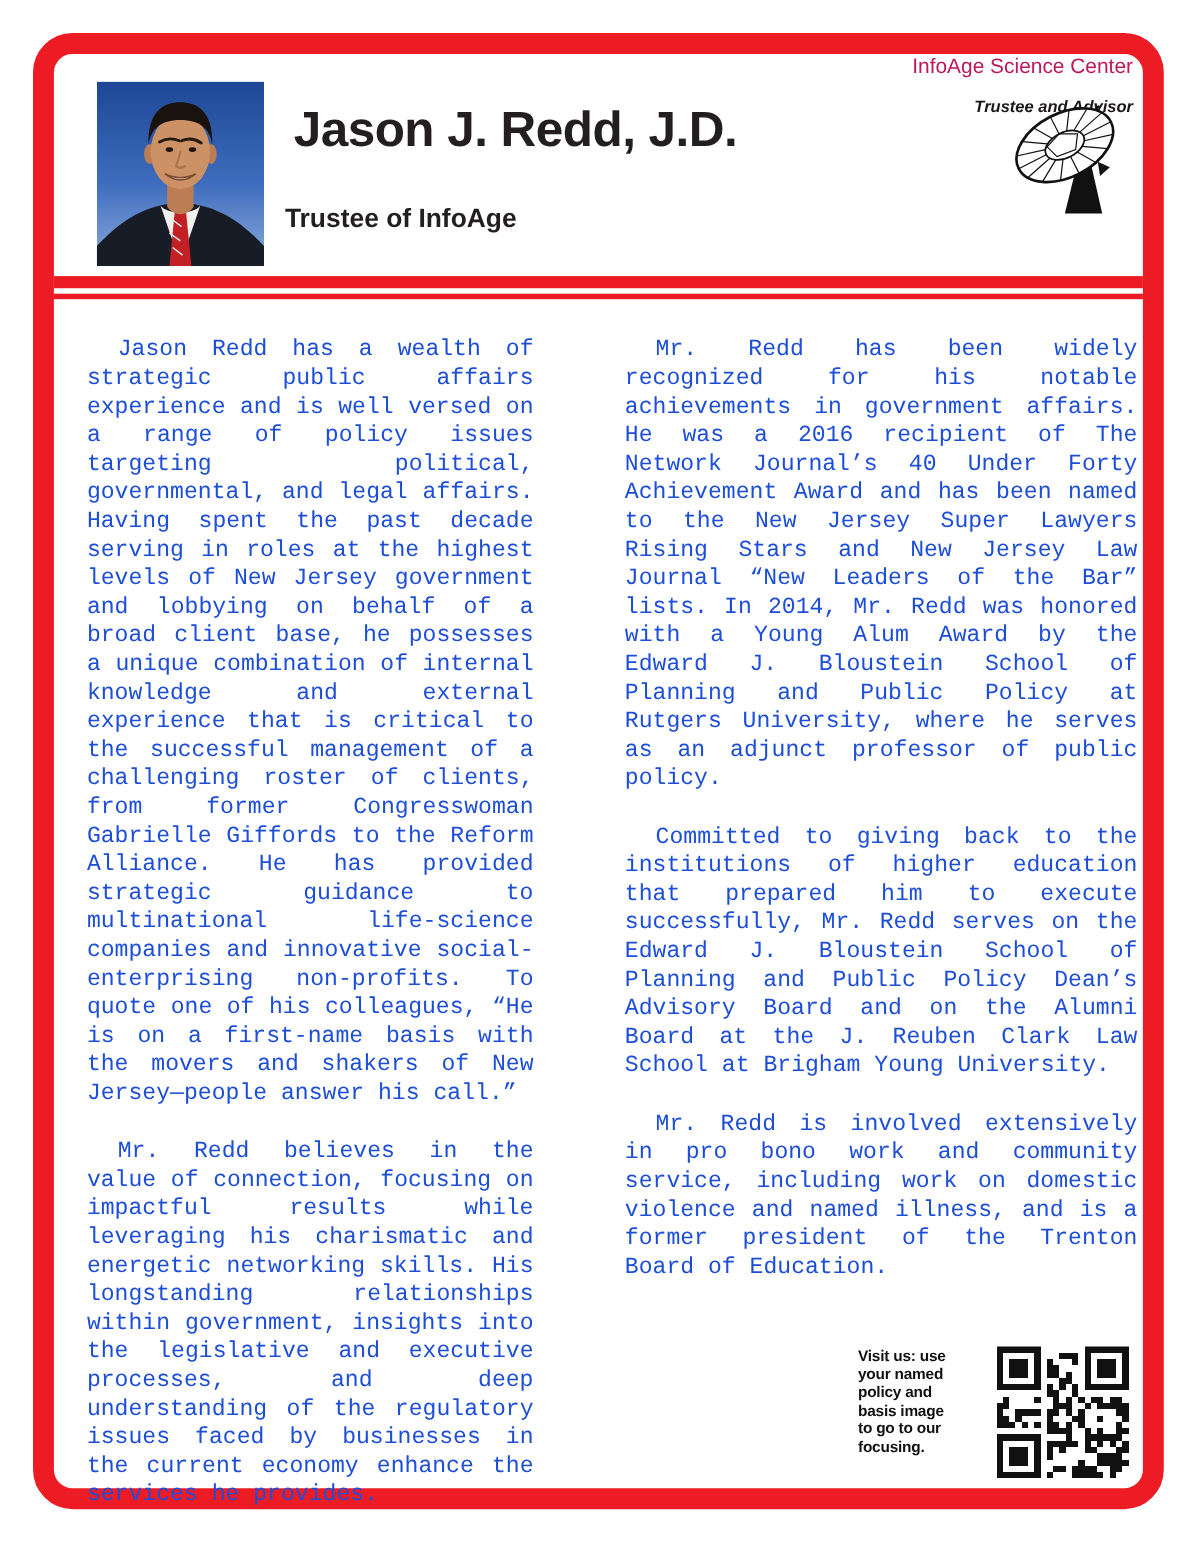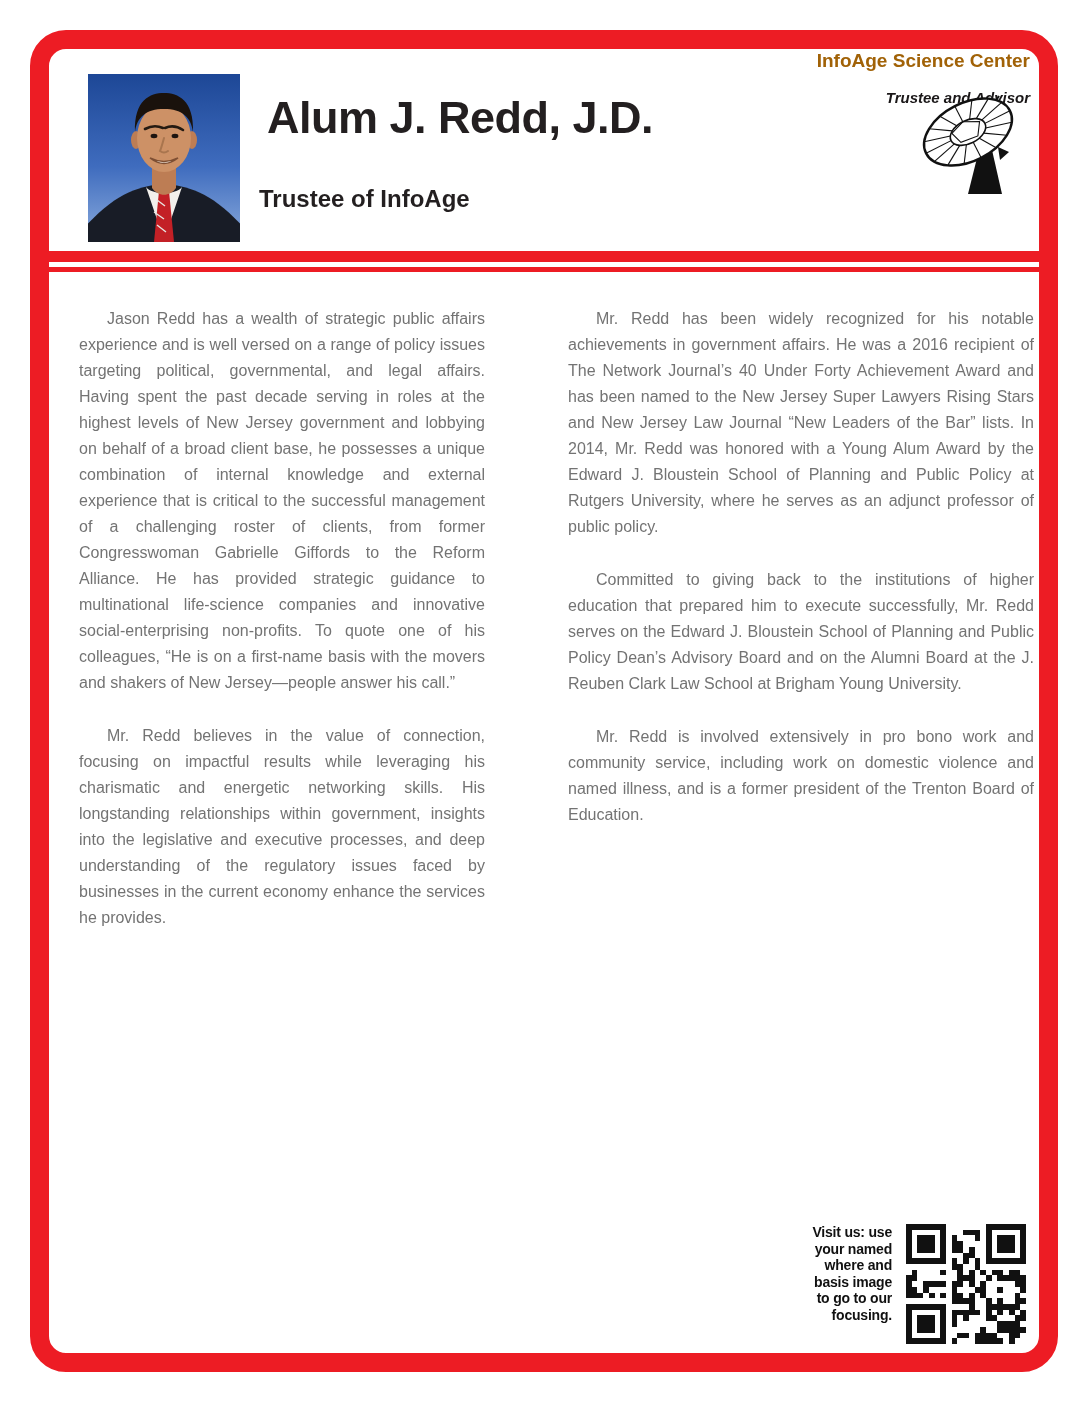--- a/index.html
+++ b/index.html
@@ -20,37 +20,37 @@
 
   .page-title{
     position:absolute;left:267px;top:92px;font-size:45px;font-weight:800;
     letter-spacing:-0.5px;color:#231f20;white-space:nowrap;
   }
   .page-subtitle{
     position:absolute;left:259px;top:185px;font-size:24px;font-weight:800;color:#231f20;white-space:nowrap;
   }
 
   .org-block{position:absolute;right:58px;top:50px;text-align:right;}
-  .org-name{font-size:19px;font-weight:700;color:#a16207;white-space:nowrap;}
+  .org-name{font-size:19px;font-weight:400;color:#be185d;white-space:nowrap;}
   .org-role{font-size:15px;font-weight:600;font-style:italic;color:#1a1718;margin-top:17px;}
 
   .dish{position:absolute;left:912px;top:90px;width:112px;height:114px;}
   .dish svg{display:block;width:100%;height:100%;}
 
   .col{
     position:absolute;top:306px;
-    font-family:Liberation Sans, sans-serif;font-size:16px;line-height:26px;color:#737373;
+    font-family:Liberation Mono, monospace;font-size:21px;line-height:26px;color:#1d4ed8;
     text-align:justify;hyphens:auto;-webkit-hyphens:auto;
   }
   .col-1{left:79px;width:406px;}
   .col-2{left:540px;width:466px;margin-left:28px;}
   .col p{margin:0 0 27px 0;text-indent:28px;}
 
   .footer-note{
-    position:absolute;right:196px;top:1224px;width:112px;text-align:right;
+    position:absolute;right:196px;top:1224px;width:112px;text-align:left;
     font-size:14px;line-height:16.5px;font-weight:700;letter-spacing:-0.2px;color:#111;
   }
   .qr{position:absolute;left:905px;top:1224px;width:122px;height:120px;}
   .qr svg{display:block;width:100%;height:100%;shape-rendering:crispEdges;}
 </style>
 </head>
 <body>
 
 <div class="page">
 
@@ -79,21 +79,21 @@
       <path d="M47,58 C46,26 62,19 76,19 C90,19 106,26 105,58 C103,43 94,35 76,35 C58,35 49,43 47,58 Z" fill="#1a120c"></path>
       <path d="M57,55 q9,-5 18,-1" stroke="#241a12" stroke-width="2.6" fill="none" stroke-linecap="round"></path>
       <path d="M77,54 q9,-4 18,2" stroke="#241a12" stroke-width="2.6" fill="none" stroke-linecap="round"></path>
       <ellipse cx="66" cy="62" rx="3.4" ry="2.2" fill="#1d1410"></ellipse>
       <ellipse cx="87" cy="62" rx="3.4" ry="2.2" fill="#1d1410"></ellipse>
       <path d="M76,64 q-3,11 -4,13 q4,3 8,0" stroke="#a9754e" stroke-width="2" fill="none" stroke-linecap="round"></path>
       <path d="M62,84 q14,11 28,0 q-14,7 -28,0 Z" fill="#fdf7ef" stroke="#7e4f33" stroke-width="1.4"></path>
     </svg>
   </div>
 
-  <div class="page-title">Alum J. Redd, J.D.</div>
+  <div class="page-title">Jason J. Redd, J.D.</div>
   <div class="page-subtitle">Trustee of InfoAge</div>
 
   <div class="org-block">
     <div class="org-name">InfoAge Science Center</div>
     <div class="org-role">Trustee and Advisor</div>
   </div>
 
   <div class="dish">
     <svg viewBox="0 0 110 114" aria-hidden="true">
       <line x1="86" y1="6" x2="53" y2="56" stroke="#111" stroke-width="2"></line>
@@ -132,21 +132,21 @@
   </div>
   <div class="col col-2">
     <p>Mr. Redd has been widely recognized for his notable achievements in government affairs. He was a 2016 recipient of The Network Journal’s 40 Under Forty Achievement Award and has been named to the New Jersey Super Lawyers Rising Stars and New Jersey Law Journal “New Leaders of the Bar” lists. In 2014, Mr. Redd was honored with a Young Alum Award by the Edward J. Bloustein School of Planning and Public Policy at Rutgers University, where he serves as an adjunct professor of public policy.</p>
     <p>Committed to giving back to the institutions of higher education that prepared him to execute successfully, Mr. Redd serves on the Edward J. Bloustein School of Planning and Public Policy Dean’s Advisory Board and on the Alumni Board at the J. Reuben Clark Law School at Brigham Young University.</p>
     <p>Mr. Redd is involved extensively in pro bono work and community service, including work on domestic violence and named illness, and is a former president of the Trenton Board of Education.</p>
   </div>
 
   <div class="footer-note">
     <div>Visit us: use</div>
     <div>your named</div>
-    <div>where and</div>
+    <div>policy and</div>
     <div>basis image</div>
     <div>to go to our</div>
     <div>focusing.</div>
   </div>
 
   <div class="qr">
     <svg id="qr-svg" viewBox="0 0 21 21" aria-hidden="true">
         <rect width="21" height="21" fill="#fff"></rect>
         <rect x="0" y="0" width="1" height="1" fill="#111"></rect>
         <rect x="1" y="0" width="1" height="1" fill="#111"></rect>

